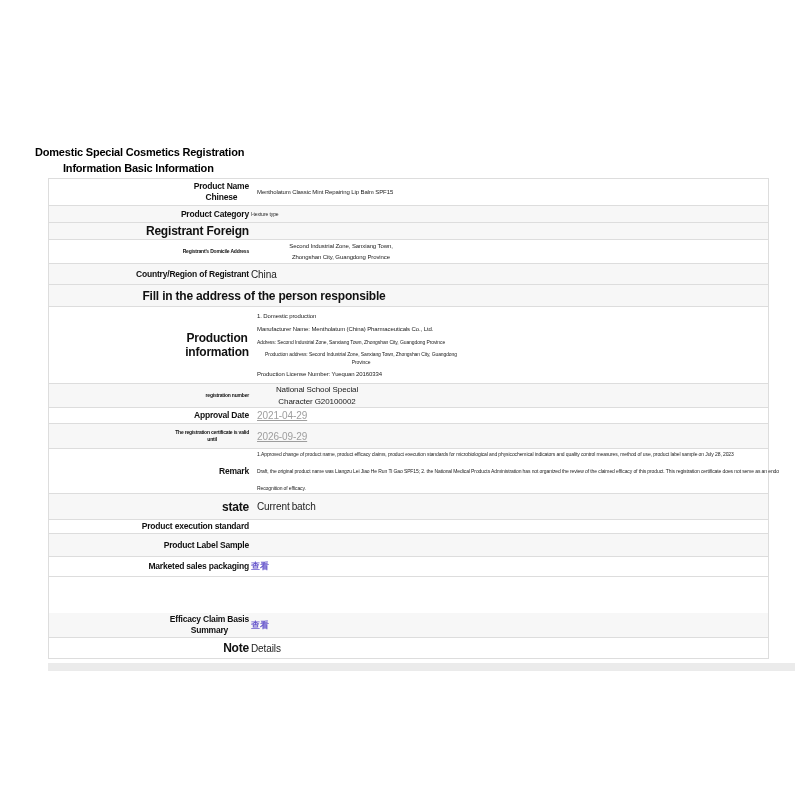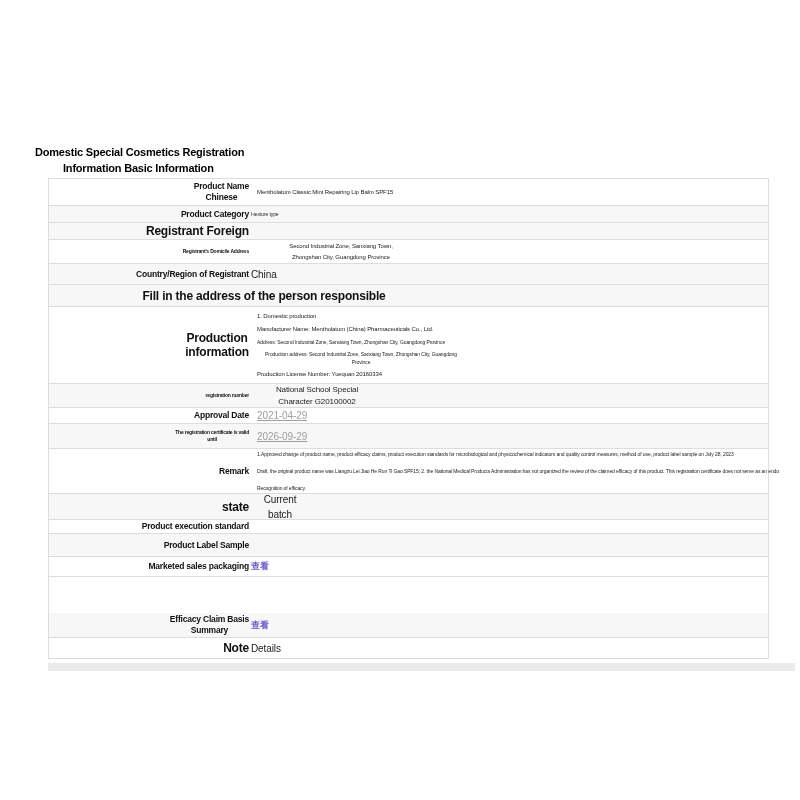--- a/index.html
+++ b/index.html
@@ -186,21 +186,21 @@
         <div class="val vs-5 b">Recognition of efficacy.</div>
       </div>
     </div>
     <div class="row shade" style="height: 26px;">
       <div class="cell-label">
         <span class="lbl ls-lg">
           <div>state</div>
         </span>
       </div>
       <div class="cell-value">
-        <div class="vblock" style="width: 46px; display: flex; flex-direction: column; gap: 2px;">
+        <div class="vblock" style="width: 46px; display: flex; flex-direction: row; gap: 2px;">
           <div class="val vs-10 b centered">Current</div>
           <div class="val vs-10 b centered">batch</div>
         </div>
       </div>
     </div>
     <div class="row" style="height: 14px;">
       <div class="cell-label">
         <span class="lbl ls-sm">
           <div>Product execution standard</div>
         </span>

